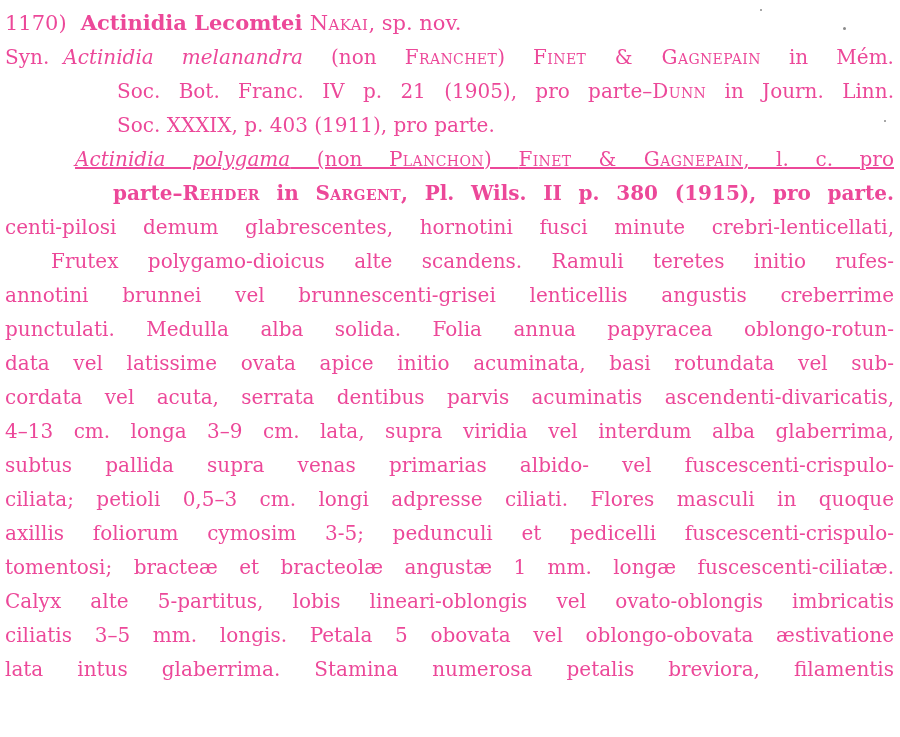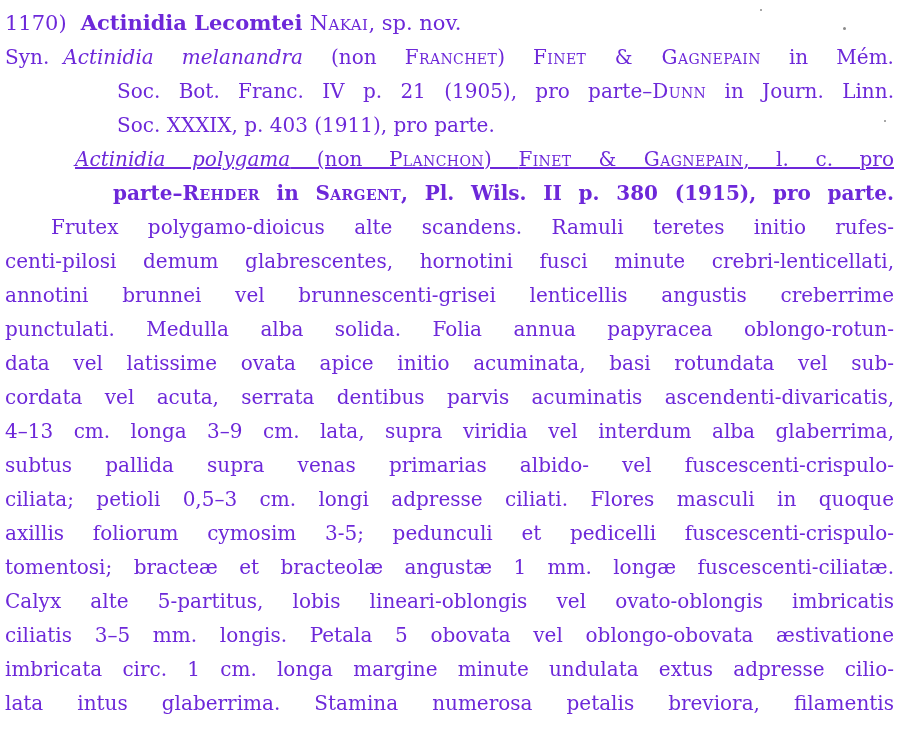--- a/index.html
+++ b/index.html
@@ -1,21 +1,21 @@
 <!DOCTYPE html>
 <html><head>
 <meta charset="utf-8">
 <style>
   html,body { margin:0; padding:0; background:#ffffff; }
   .page {
     position:relative;
     width:900px; height:737px;
     box-sizing:border-box;
     background:#ffffff;
-    color:#6d28d9;
+    color:#ec4899;
     font-family:"DejaVu Serif","Liberation Serif",serif;
     font-size:20px;
     padding:6px 6px 0 5px;
     overflow:hidden;
   }
   .line {
     height:34px;
     line-height:34px;
     white-space:normal;
   }
@@ -44,32 +44,31 @@
   <div class="line j"><span>Syn.</span><span class="sp14"></span><span class="i">Actinidia melanandra</span><span> (non </span><span class="sc">Franchet</span><span>) </span><span class="sc">Finet &amp; Gagnepain</span><span> in Mém.</span></div>
 
   <div class="line j ind-cite"><span>Soc. Bot. Franc. IV p. 21 (1905), pro parte–</span><span class="sc">Dunn</span><span> in Journ. Linn.</span></div>
 
   <div class="line ind-cite"><span>Soc. XXXIX, p. 403 (1911), pro parte.</span></div>
 
   <div class="line j ind-name"><span class="i">Actinidia polygama</span><span> (non </span><span class="sc">Planchon</span><span>) </span><span class="sc">Finet &amp; Gagnepain</span><span>, l. c. pro</span></div>
 
   <div class="line j ind-cite2"><span>parte–</span><span class="sc">Rehder</span><span> in </span><span class="sc">Sargent</span><span>, Pl. Wils. II p. 380 (1915), pro parte.</span></div>
 
+  <div class="line j"><span>centi-pilosi demum glabrescentes, hornotini fusci minute crebri-lenticellati,</span></div>
   <div class="line j first-ind"><span>Frutex polygamo-dioicus alte scandens. Ramuli teretes initio rufes-</span></div>
-  <div class="line j"><span>centi-pilosi demum glabrescentes, hornotini fusci minute crebri-lenticellati,</span></div>
   <div class="line j"><span>annotini brunnei vel brunnescenti-grisei lenticellis angustis creberrime</span></div>
   <div class="line j"><span>punctulati. Medulla alba solida. Folia annua papyracea oblongo-rotun-</span></div>
   <div class="line j"><span>data vel latissime ovata apice initio acuminata, basi rotundata vel sub-</span></div>
   <div class="line j"><span>cordata vel acuta, serrata dentibus parvis acuminatis ascendenti-divaricatis,</span></div>
   <div class="line j"><span>4–13 cm. longa 3–9 cm. lata, supra viridia vel interdum alba glaberrima,</span></div>
   <div class="line j"><span>subtus pallida supra venas primarias albido- vel fuscescenti-crispulo-</span></div>
   <div class="line j"><span>ciliata; petioli 0,5–3 cm. longi adpresse ciliati. Flores masculi in quoque</span></div>
   <div class="line j"><span>axillis foliorum cymosim 3-5; pedunculi et pedicelli fuscescenti-crispulo-</span></div>
   <div class="line j"><span>tomentosi; bracteæ et bracteolæ angustæ 1 mm. longæ fuscescenti-ciliatæ.</span></div>
   <div class="line j"><span>Calyx alte 5-partitus, lobis lineari-oblongis vel ovato-oblongis imbricatis</span></div>
   <div class="line j"><span>ciliatis 3–5 mm. longis. Petala 5 obovata vel oblongo-obovata æstivatione</span></div>
-  <div class="line j"><span>imbricata circ. 1 cm. longa margine minute undulata extus adpresse cilio-</span></div>
   <div class="line j"><span>lata intus glaberrima. Stamina numerosa petalis breviora, filamentis</span></div>
 
   <div class="speck s1"></div>
   <div class="speck s2"></div>
   <div class="speck s3"></div>
 </div>
 
 </body></html>

